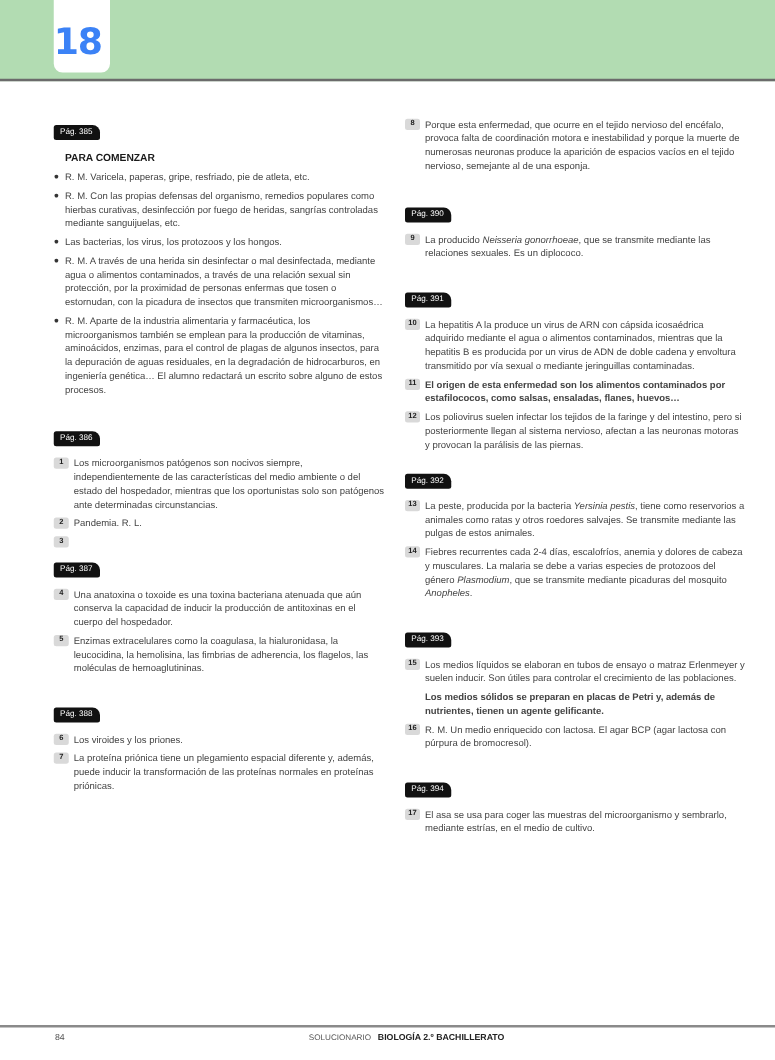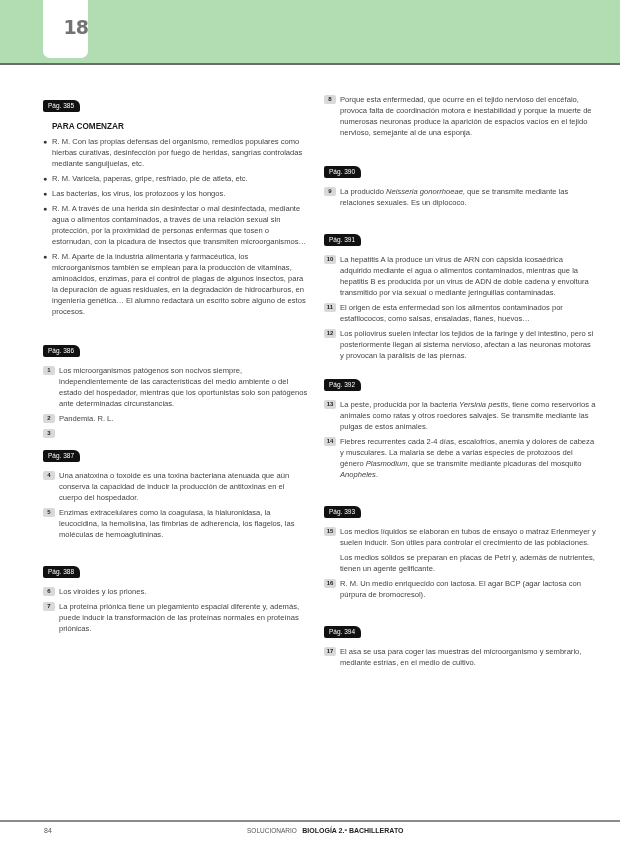--- a/index.html
+++ b/index.html
@@ -1,38 +1,38 @@
 <!DOCTYPE html>
 <html><head>
 <meta charset="utf-8">
 <style>
   * { box-sizing: border-box; margin: 0; padding: 0; }
   html, body { width: 620px; height: 848px; background: #ffffff; overflow: hidden; }
   body { font-family: "Liberation Sans", sans-serif; color: #3a3a3a; position: relative; }
 
   .header { position: absolute; left: 0; top: 0; width: 620px; height: 65px; background: #b2dcb2; border-bottom: 2px solid #6b6b6b; }
   .chapter-box { position: absolute; left: 43px; top: 0; width: 45px; height: 58px; background: #ffffff; border-radius: 0 0 7px 7px; }
-  .chapter-num { position: absolute; left: 0; top: 16px; width: 45px; text-align: right; font-family: "DejaVu Sans", sans-serif; font-size: 19px; font-weight: bold; color: #737373; letter-spacing: -1px; }
+  .chapter-num { position: absolute; left: 0; top: 16px; width: 45px; text-align: left; font-family: "DejaVu Sans", sans-serif; font-size: 29px; font-weight: bold; color: #3b82f6; letter-spacing: -1px; }
   .chapter-title { position: absolute; left: 117px; top: 45px; font-size: 15.5px; font-weight: bold; color: #1a1a1a; letter-spacing: -0.2px; }
 
   .col { position: absolute; top: 94px; }
   .col-left { left: 43px; width: 265px; }
   .col-right { left: 324px; width: 272px; }
 
   .pag { display: inline-block; background: #111; color: #fff; font-size: 6.5px; padding: 2px 6px 2px 5px; border-radius: 2px 6px 2px 2px; line-height: 8px; }
   .section { margin-bottom: 14px; }
   .section-title { font-size: 8.2px; font-weight: bold; color: #1a1a1a; margin: 10px 0 5px 9px; }
 
   .bullet { position: relative; padding-left: 9px; font-size: 7.6px; line-height: 11px; margin-bottom: 4px; color: #444; }
   .bullet .dot { position: absolute; left: 0; top: 0; font-size: 7px; color: #333; }
 
   .q { position: relative; padding-left: 16px; font-size: 7.6px; line-height: 11px; margin-bottom: 4px; color: #444; }
   .q .qnum { position: absolute; left: 0; top: 1px; width: 12px; height: 9px; background: #d9d9d9; border-radius: 2px; font-size: 6px; font-weight: bold; color: #222; text-align: center; line-height: 9px; }
   .q p { margin-bottom: 4px; }
-  .q p:last-child { margin-bottom: 0; }
+  .q p:last-child { margin-bottom: 0; font-weight: bold; }
   .first { margin-top: 8px; }
   i { font-style: italic; }
 
   .footer-line { position: absolute; left: 0; top: 820px; width: 620px; height: 2px; background: #8a8a8a; }
   .footer-page { position: absolute; left: 44px; top: 827px; font-size: 7px; color: #555; }
   .footer-text { position: absolute; left: 247px; top: 827px; font-size: 6.5px; color: #555; }
   .footer-text b { color: #222; font-size: 7px; }
 </style>
 </head>
 <body>
@@ -41,22 +41,22 @@
   <div class="chapter-box">
     <div class="chapter-num">18</div>
   </div>
 </div>
 
 <div class="col col-left">
 
   <div class="section">
     <span class="pag">Pág. 385</span>
     <div class="section-title">PARA COMENZAR</div>
+    <div class="bullet"><span class="dot">●</span><span>R. M. Varicela, paperas, gripe, resfriado, pie de atleta, etc.</span></div>
     <div class="bullet"><span class="dot">●</span><span>R. M. Con las propias defensas del organismo, remedios populares como hierbas curativas, desinfección por fuego de heridas, sangrías controladas mediante sanguijuelas, etc.</span></div>
-    <div class="bullet"><span class="dot">●</span><span>R. M. Varicela, paperas, gripe, resfriado, pie de atleta, etc.</span></div>
     <div class="bullet"><span class="dot">●</span><span>Las bacterias, los virus, los protozoos y los hongos.</span></div>
     <div class="bullet"><span class="dot">●</span><span>R. M. A través de una herida sin desinfectar o mal desinfectada, mediante agua o alimentos contaminados, a través de una relación sexual sin protección, por la proximidad de personas enfermas que tosen o estornudan, con la picadura de insectos que transmiten microorganismos…</span></div>
     <div class="bullet"><span class="dot">●</span><span>R. M. Aparte de la industria alimentaria y farmacéutica, los microorganismos también se emplean para la producción de vitaminas, aminoácidos, enzimas, para el control de plagas de algunos insectos, para la depuración de aguas residuales, en la degradación de hidrocarburos, en ingeniería genética… El alumno redactará un escrito sobre alguno de estos procesos.</span></div>
   </div>
 
   <div class="section" style="margin-top:22px">
     <span class="pag">Pág. 386</span>
     <div class="q first"><span class="qnum">1</span><span>Los microorganismos patógenos son nocivos siempre, independientemente de las características del medio ambiente o del estado del hospedador, mientras que los oportunistas solo son patógenos ante determinadas circunstancias.</span></div>
     <div class="q"><span class="qnum">2</span><span>Pandemia. R. L.</span></div>
     <div class="q"><span class="qnum">3</span></div>

